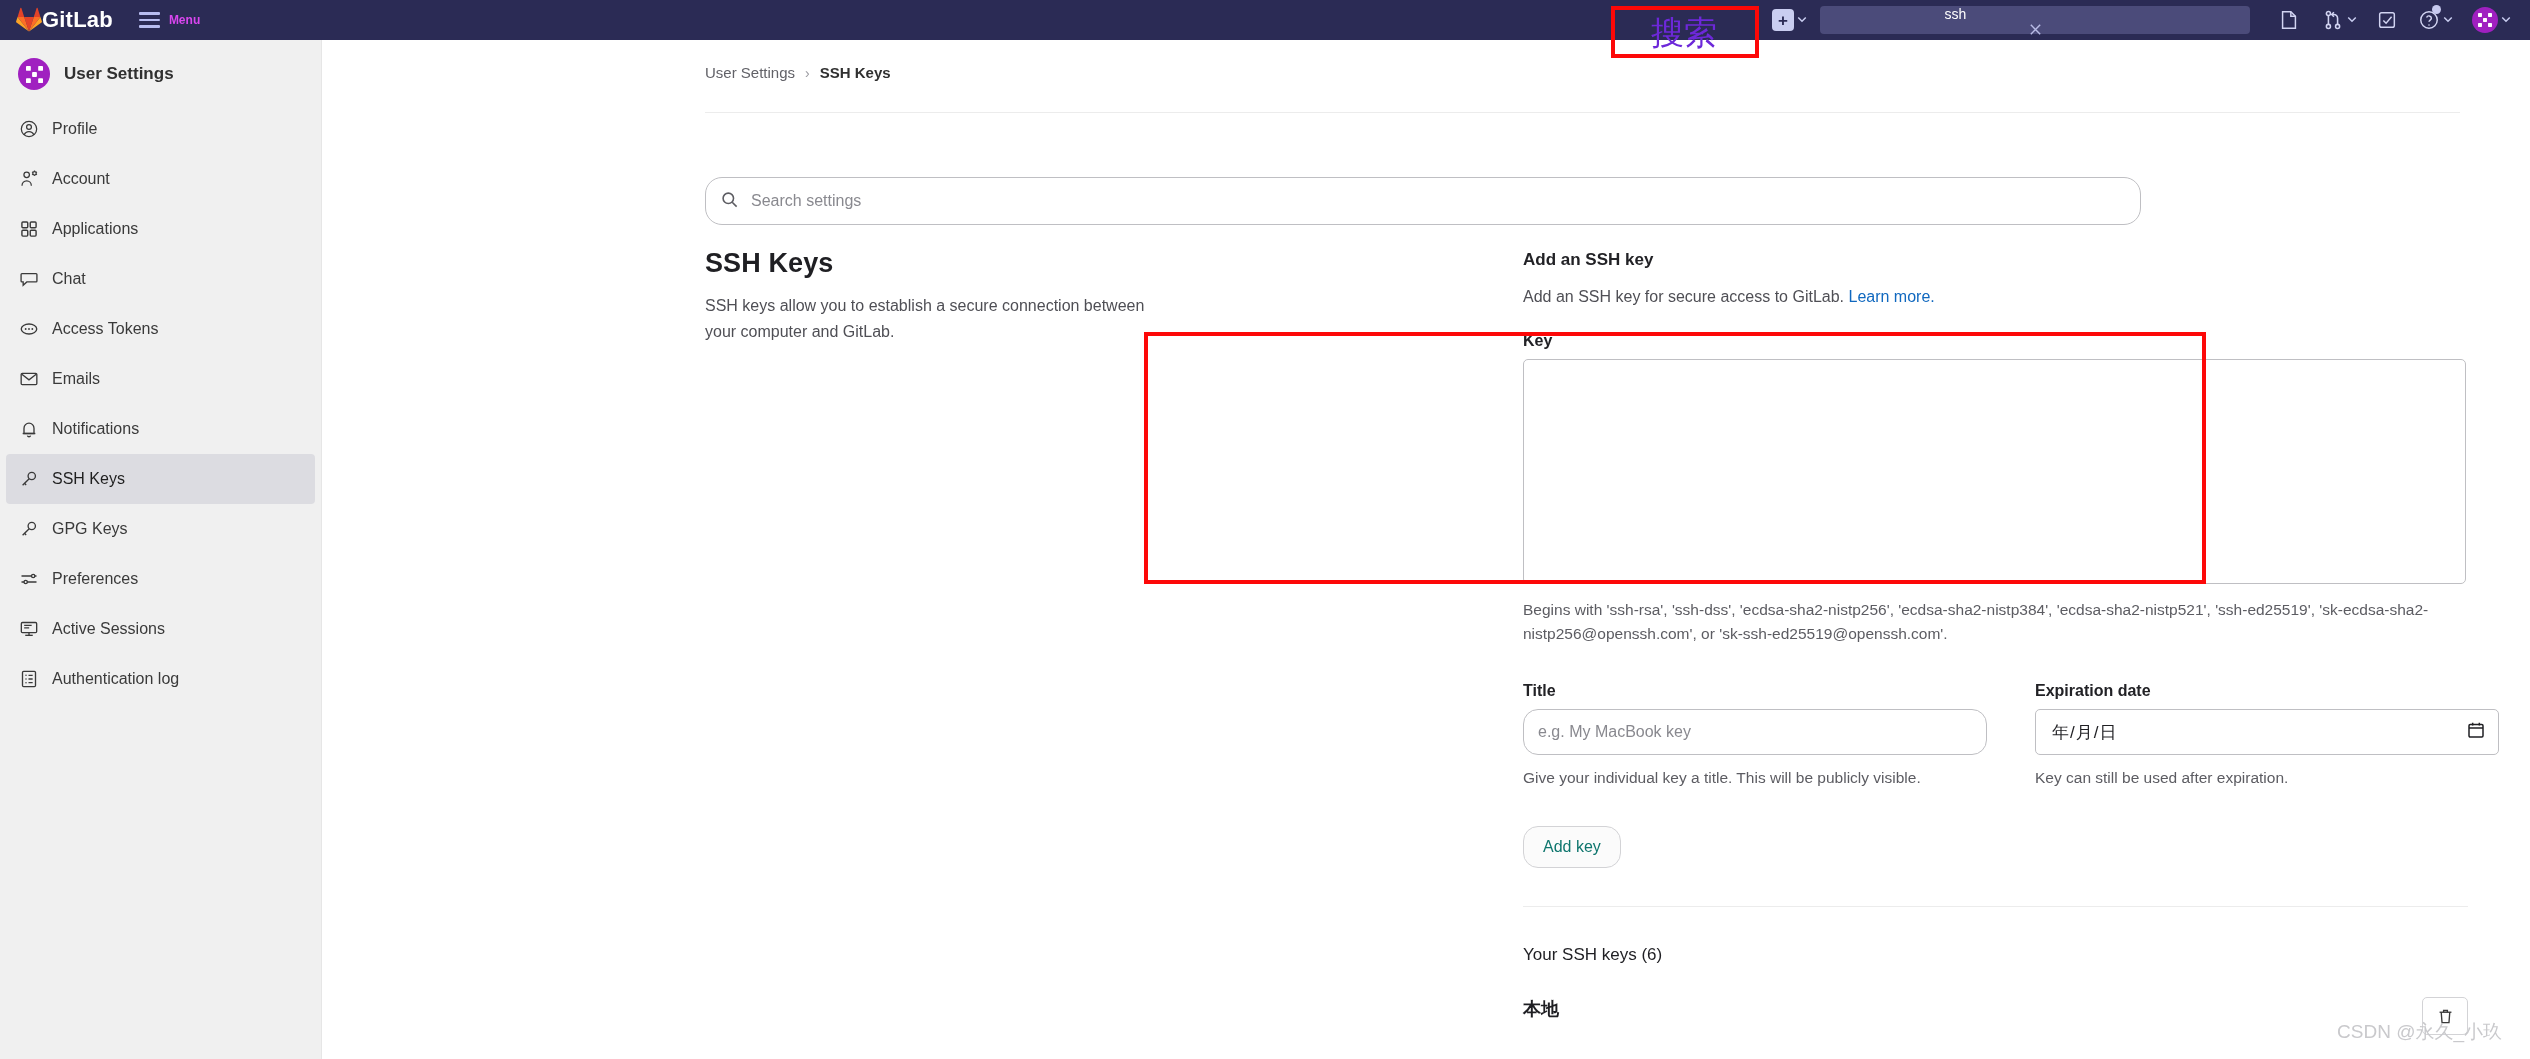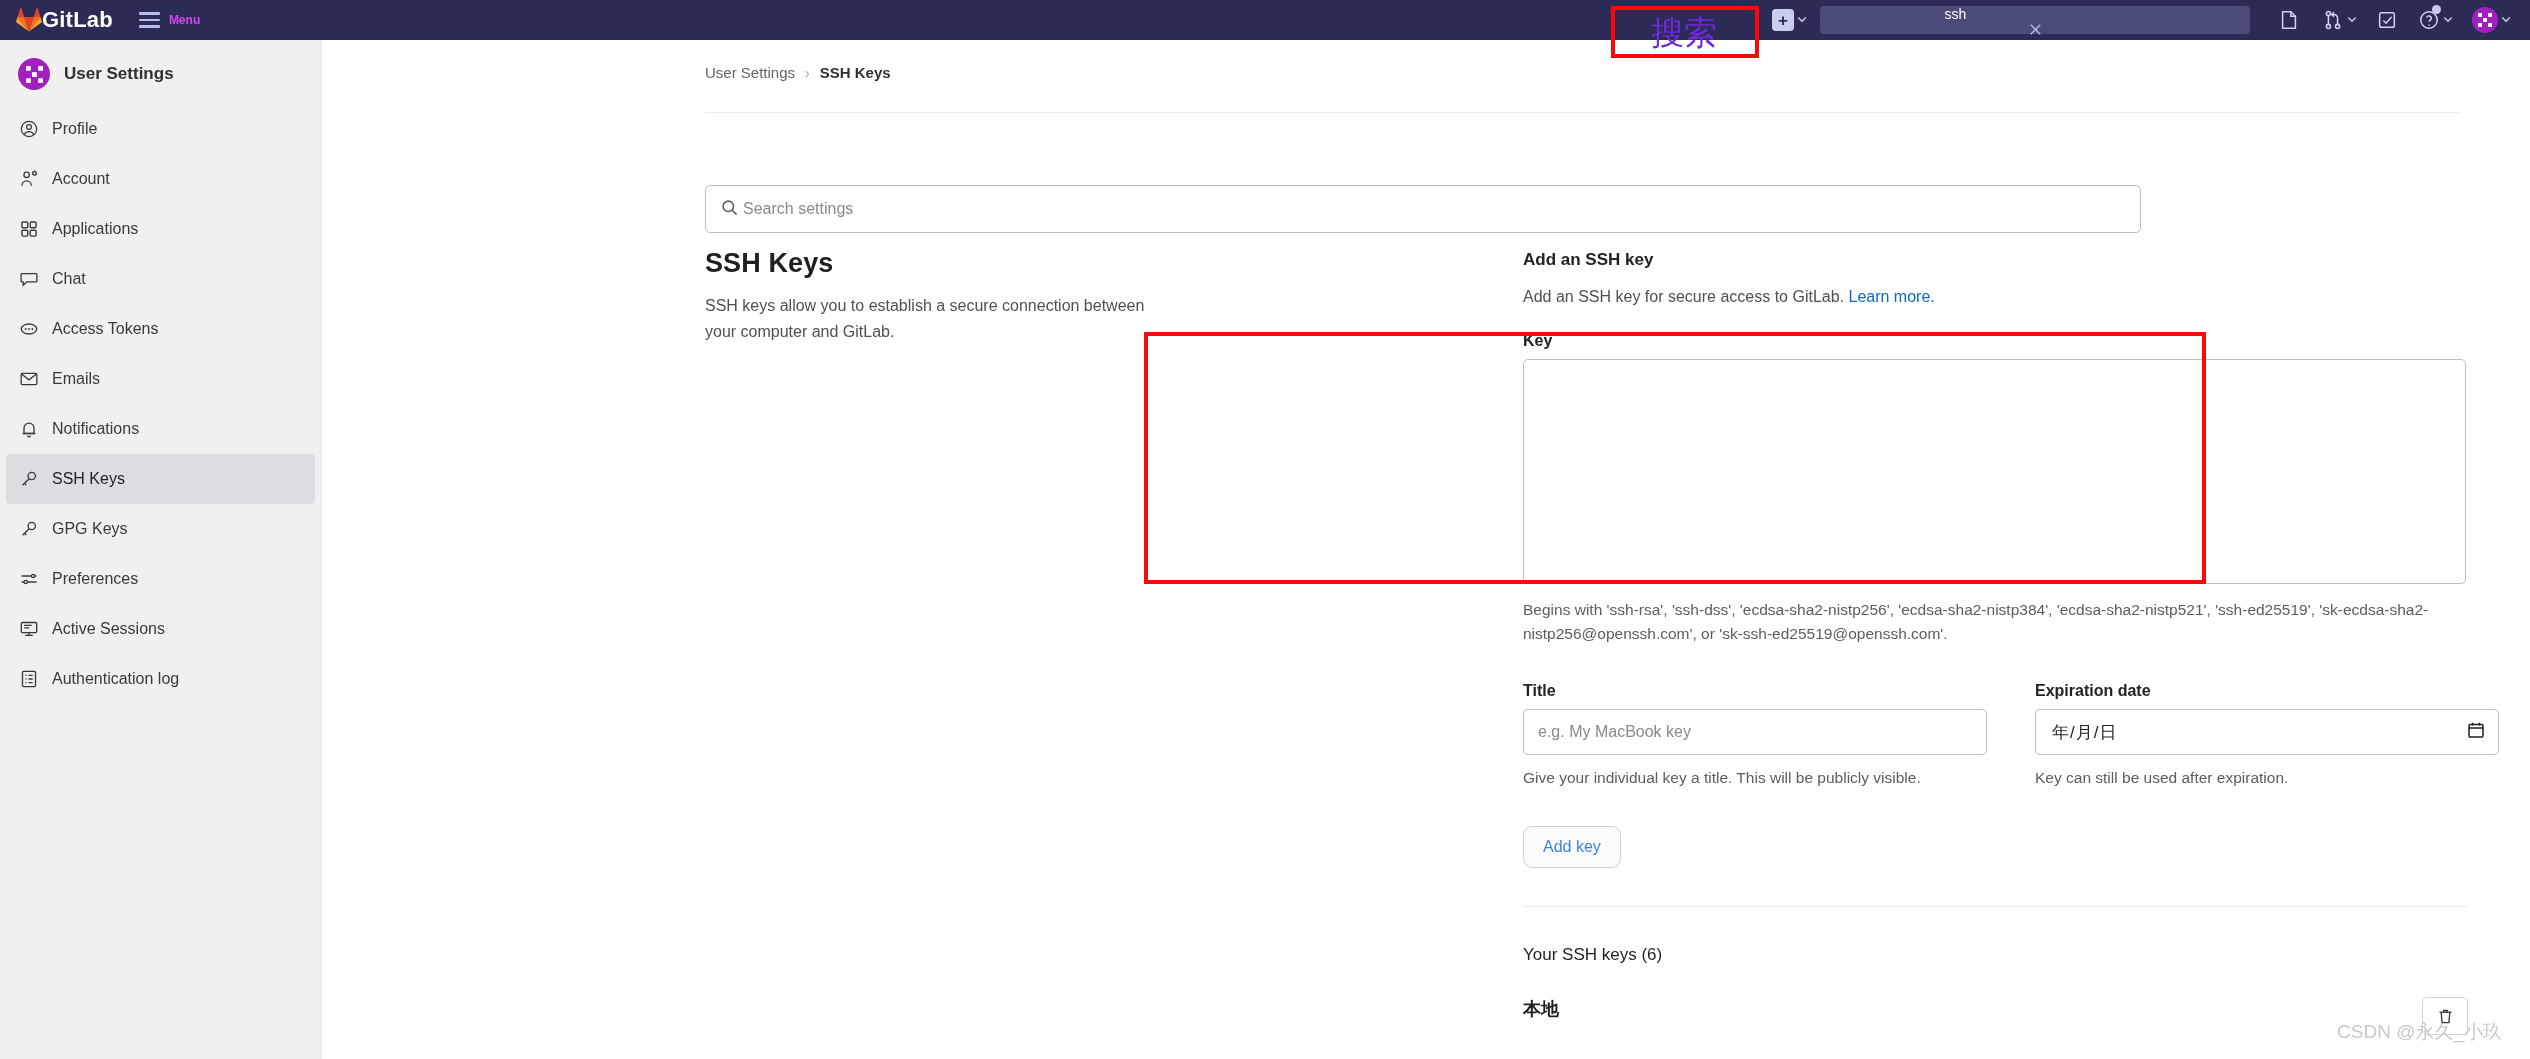--- a/index.html
+++ b/index.html
@@ -129,24 +129,23 @@
   .breadcrumb a { color: #626268; text-decoration: none; cursor: pointer; }
   .breadcrumb .sep { color: #9b9ba1; font-size: 14px; }
   .breadcrumb .current { color: #303030; font-weight: 600; }
   .bc-rule {
     position: absolute; left: 383px; top: 72px; width: 1755px; height: 1px; background: #ececec;
   }
 
   .search-settings {
     position: absolute; left: 383px; top: 137px;
     width: 1436px; height: 48px;
-    border: 1px solid #bfbfc3; border-radius: 5px;
-    display: flex; align-items: center; gap: 2px; padding: 0 14px;
+    border: 1px solid #bfbfc3; border-radius: 17px;
+    display: flex; align-items: center; gap: 10px; padding: 0 14px;
     background: #fff;
-    margin-top: 8px;
   }
   .search-settings svg { width: 19px; height: 19px; color: #5c5c62; flex: 0 0 19px; }
   .search-settings input {
     flex: 1; border: 0; outline: none; background: transparent;
     font-size: 16px; color: #303030; font-family: "Liberation Sans", sans-serif;
   }
   .search-settings input::placeholder { color: #89898f; }
 
   
   .sec-left { position: absolute; left: 383px; top: 208px; width: 470px; }
@@ -168,41 +167,41 @@
   }
   .key-hint {
     font-size: 15.5px; line-height: 1.55; color: #5c5c62;
     margin: 14px 0 0 0; width: 960px;
   }
 
   .row2 { display: flex; gap: 48px; margin-top: 36px; }
   .col { width: 464px; }
   .txt-input {
     width: 464px; height: 46px;
-    border: 1px solid #bfbfc3; border-radius: 5px;
+    border: 1px solid #bfbfc3; border-radius: 15px;
     padding: 0 14px; font-size: 16px; outline: none;
     font-family: "Liberation Sans", sans-serif; color: #303030; background: #fff;
   }
   .txt-input::placeholder { color: #89898f; }
   .date-input {
     width: 464px; height: 46px;
     border: 1px solid #bfbfc3; border-radius: 5px;
     padding: 0 12px 0 16px; background: #fff;
     display: flex; align-items: center; justify-content: space-between;
   }
   .date-ph { font-size: 17px; color: #1f1f23; letter-spacing: 1px; }
   .date-input svg { width: 20px; height: 20px; color: #1f1f23; }
   .help-text { font-size: 15.5px; line-height: 1.56; color: #5c5c62; margin: 11px 0 0 0; }
 
   .add-key-btn {
     margin-top: 36px;
     display: inline-flex; align-items: center; justify-content: center;
     height: 42px; padding: 0 19px;
-    background: #fbfbfb; border: 1px solid #d3d3d6; border-radius: 9px;
-    color: #3b82f6; font-size: 16px; cursor: pointer;
+    background: #fbfbfb; border: 1px solid #d3d3d6; border-radius: 15px;
+    color: #0f766e; font-size: 16px; cursor: pointer;
     font-family: "Liberation Sans", sans-serif;
   }
   .hr-thin { width: 945px; height: 1px; background: #ececec; margin-top: 38px; }
   .keys-count { font-size: 17px; color: #1f1f23; margin: 38px 0 0 0; }
 
   .key-row { display: flex; align-items: flex-start; justify-content: space-between; margin-top: 32px; width: 945px; }
   .key-row-title { font-size: 18px; font-weight: 700; color: #1f1f23; }
   .del-btn {
     width: 46px; height: 38px; border: 1px solid #d3d3d6; border-radius: 5px;
     background: #fff; display: flex; align-items: center; justify-content: center;

